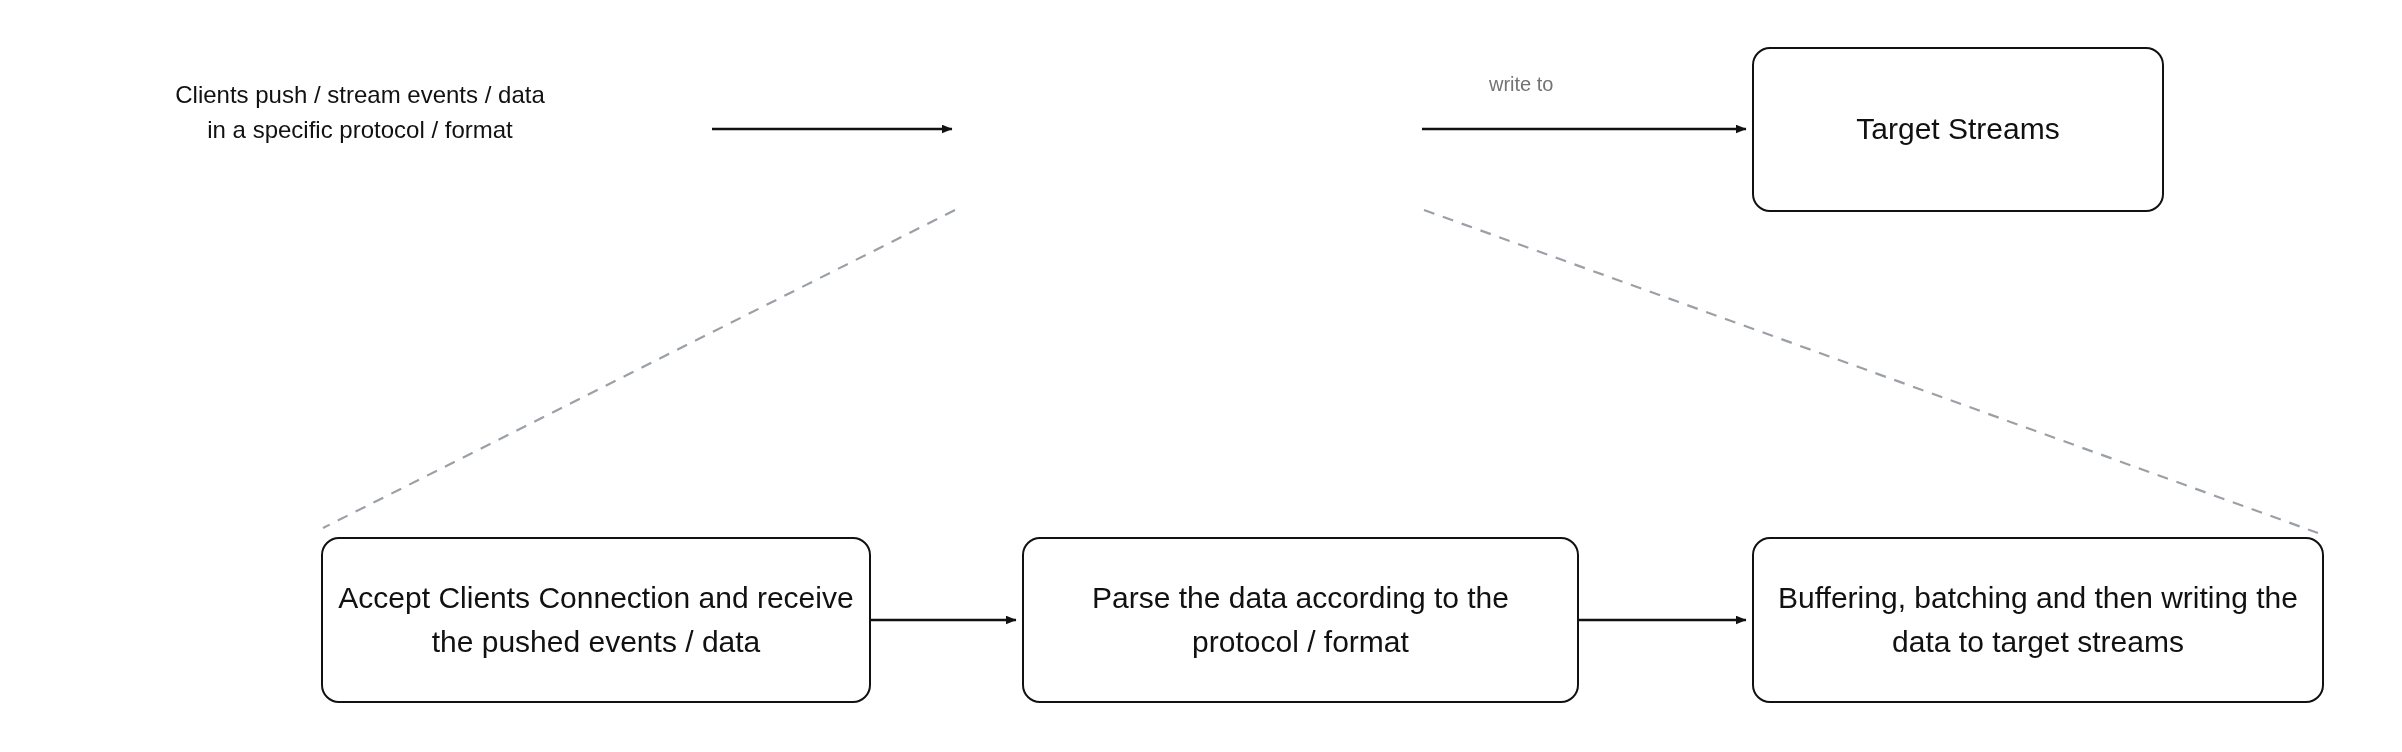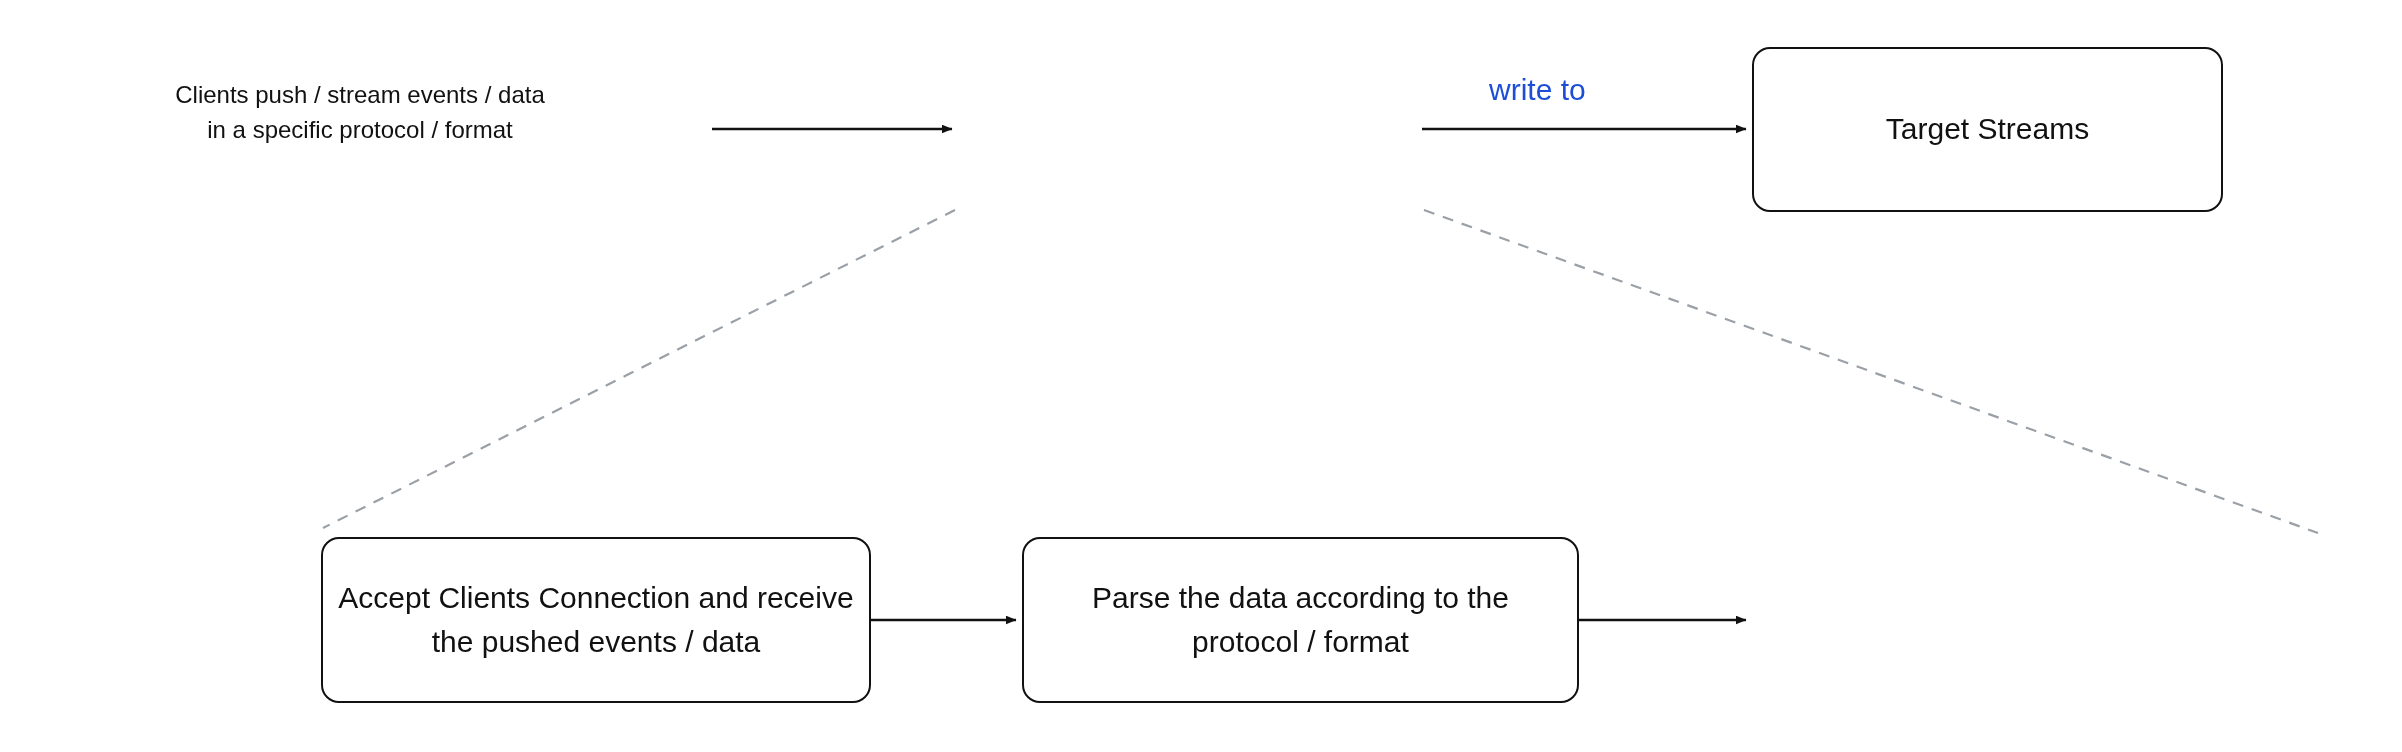--- a/index.html
+++ b/index.html
@@ -44,30 +44,30 @@
   .free-label {
     position: absolute;
     color: #111111;
     font-size: 24px;
     line-height: 1.45;
     text-align: center;
     white-space: pre-line;
   }
   .edge-label {
     position: absolute;
-    color: #1d4ed8;
-    font-size: 30px;
+    color: #737373;
+    font-size: 20px;
     line-height: 1.2;
     text-align: center;
     white-space: nowrap;
   }
 
   
   #node-input        { left: 958px;  top: 47px;  width: 464px; height: 165px; }
-  #node-target       { left: 1752px; top: 47px;  width: 471px; height: 165px; }
+  #node-target       { left: 1752px; top: 47px;  width: 412px; height: 165px; }
   #node-accept       { left: 321px;  top: 537px; width: 550px; height: 166px; }
   #node-parse        { left: 1022px; top: 537px; width: 557px; height: 166px; }
   #node-buffer       { left: 1752px; top: 537px; width: 572px; height: 166px; }
 
   
   #label-clients     { left: 30px;   top: 78px;  width: 660px; }
   #label-write-to    { left: 1489px; top: 72px; }
 </style>
 </head>
 <body>
@@ -116,14 +116,17 @@
   </div>
 
   <div class="node" id="node-parse">
     <span>Parse the data according to the protocol / format</span>
   </div>
 
   <div class="node" id="node-accept">
     <span>Accept Clients Connection and receive the pushed events / data</span>
   </div>
 
+  <div class="node" id="node-buffer">
+    <span>Buffering, batching and then writing the data to target streams</span>
+  </div>
 
 </div>
 
 </body></html>

